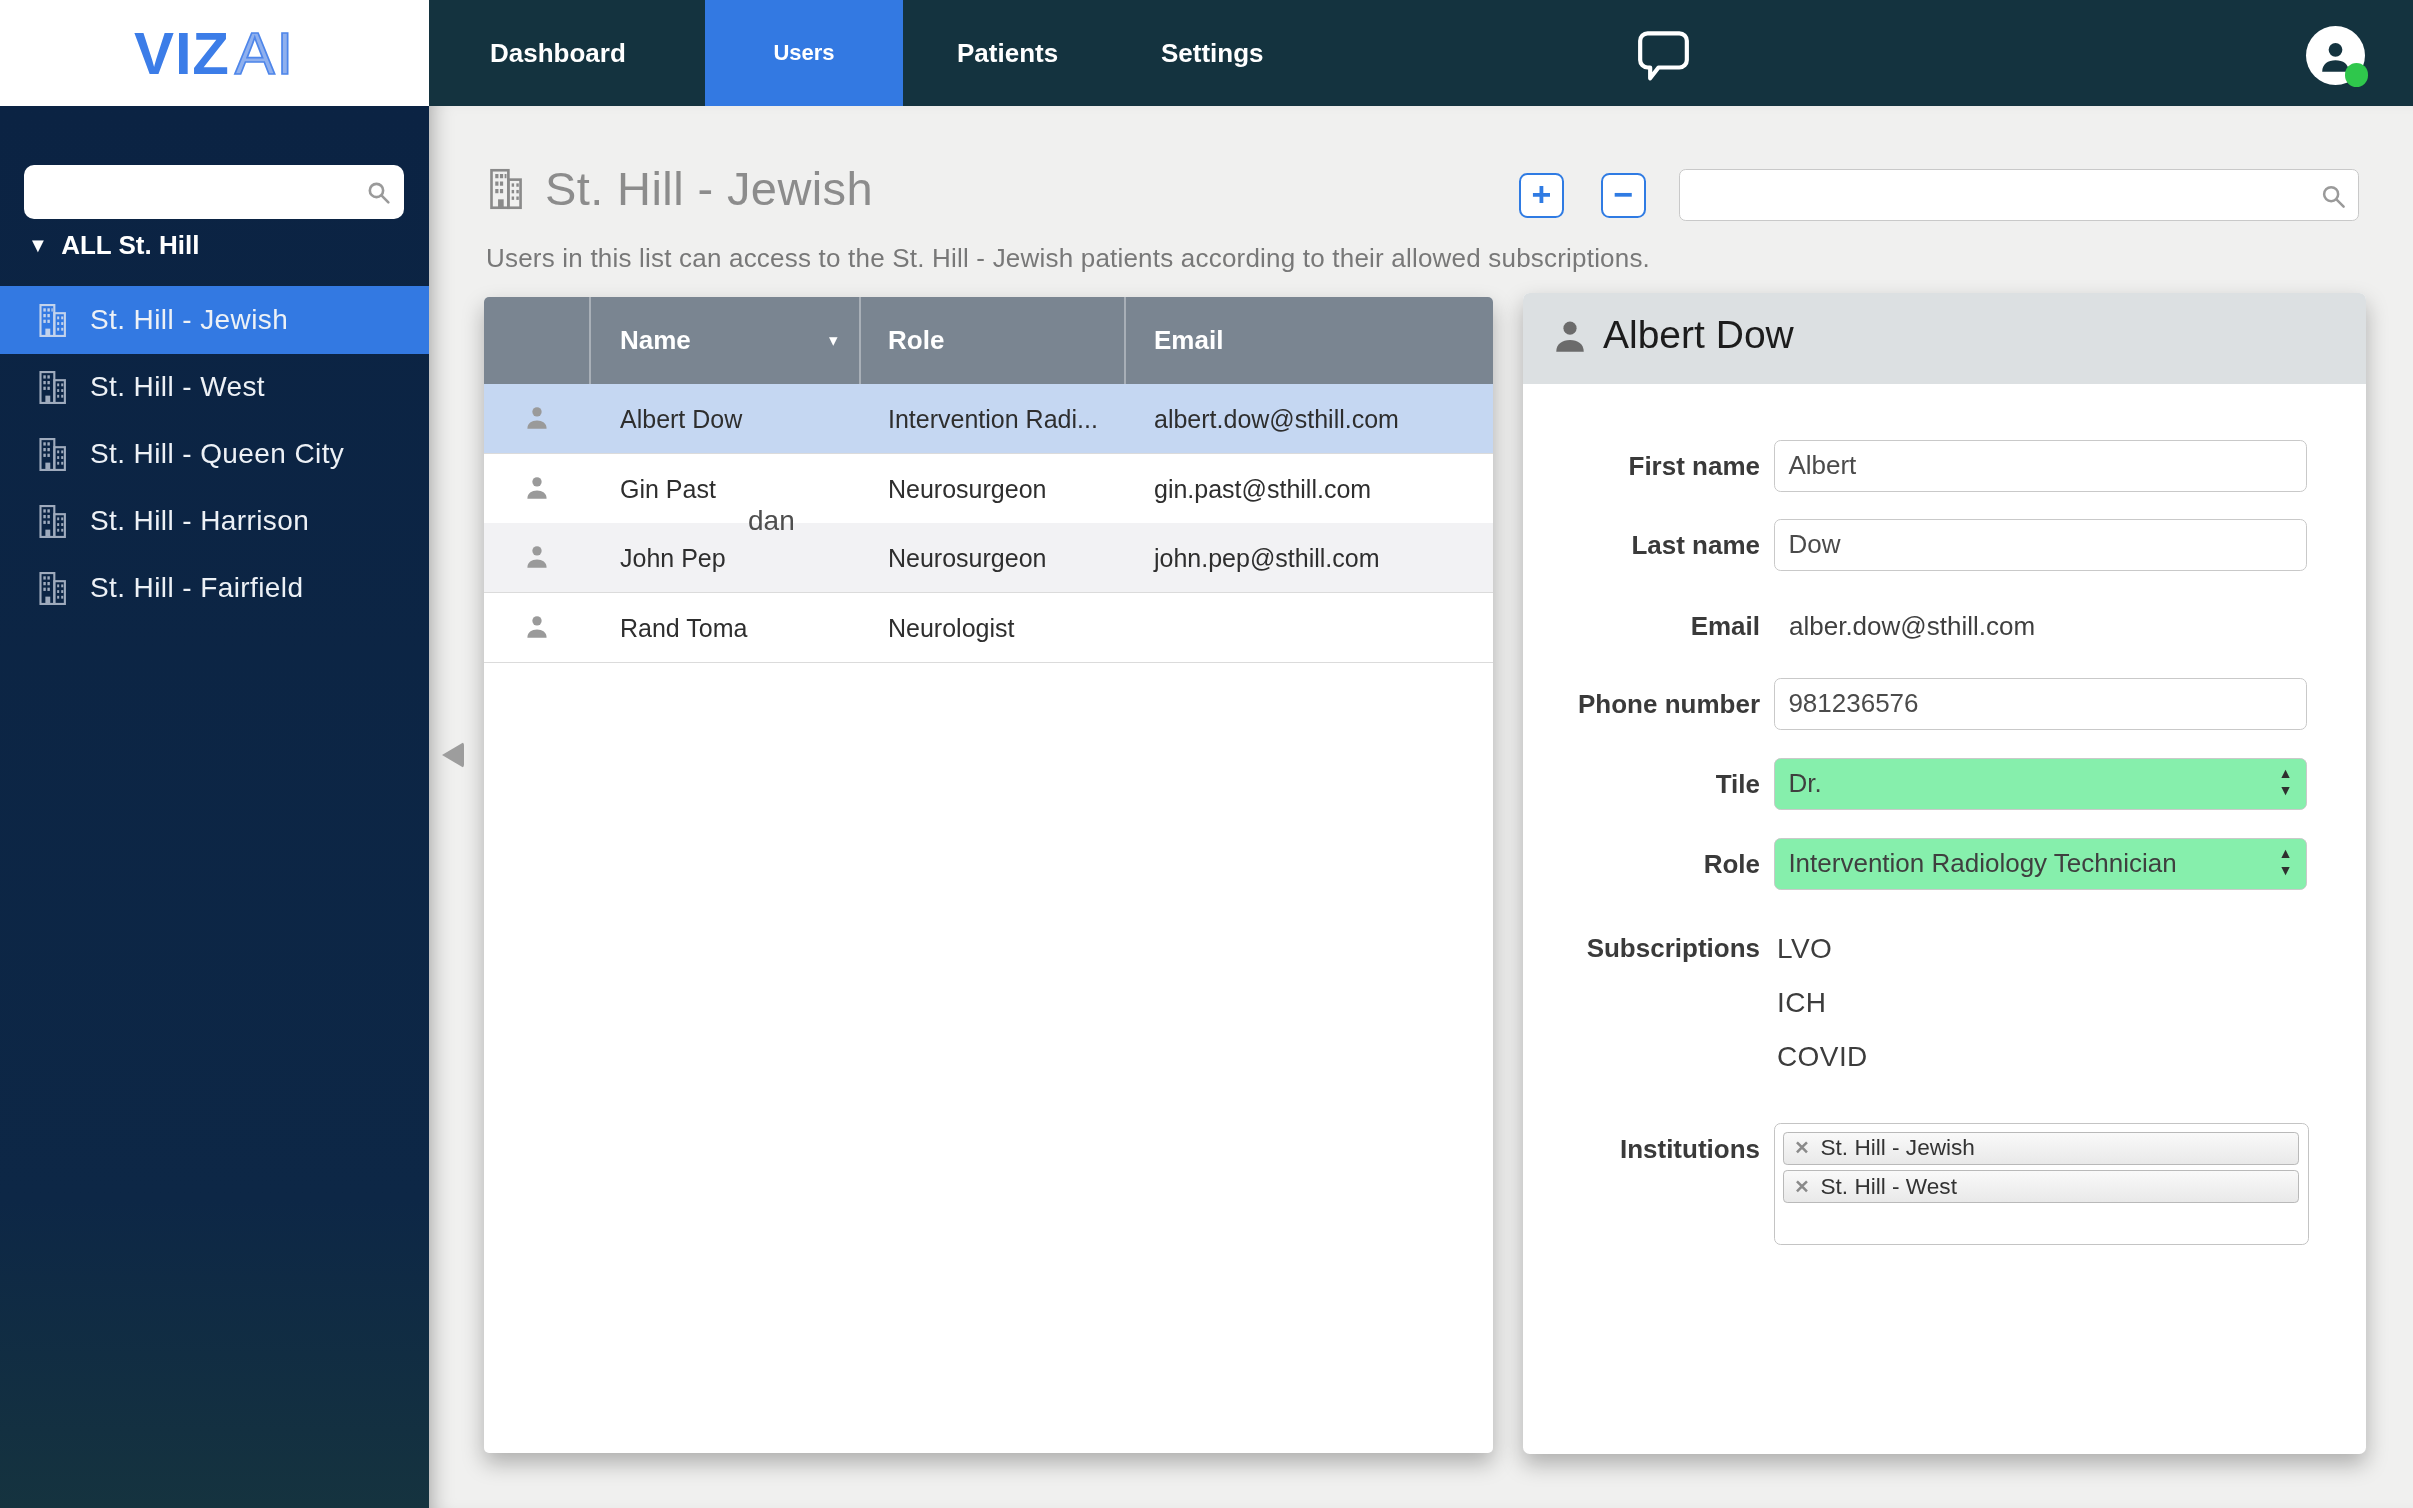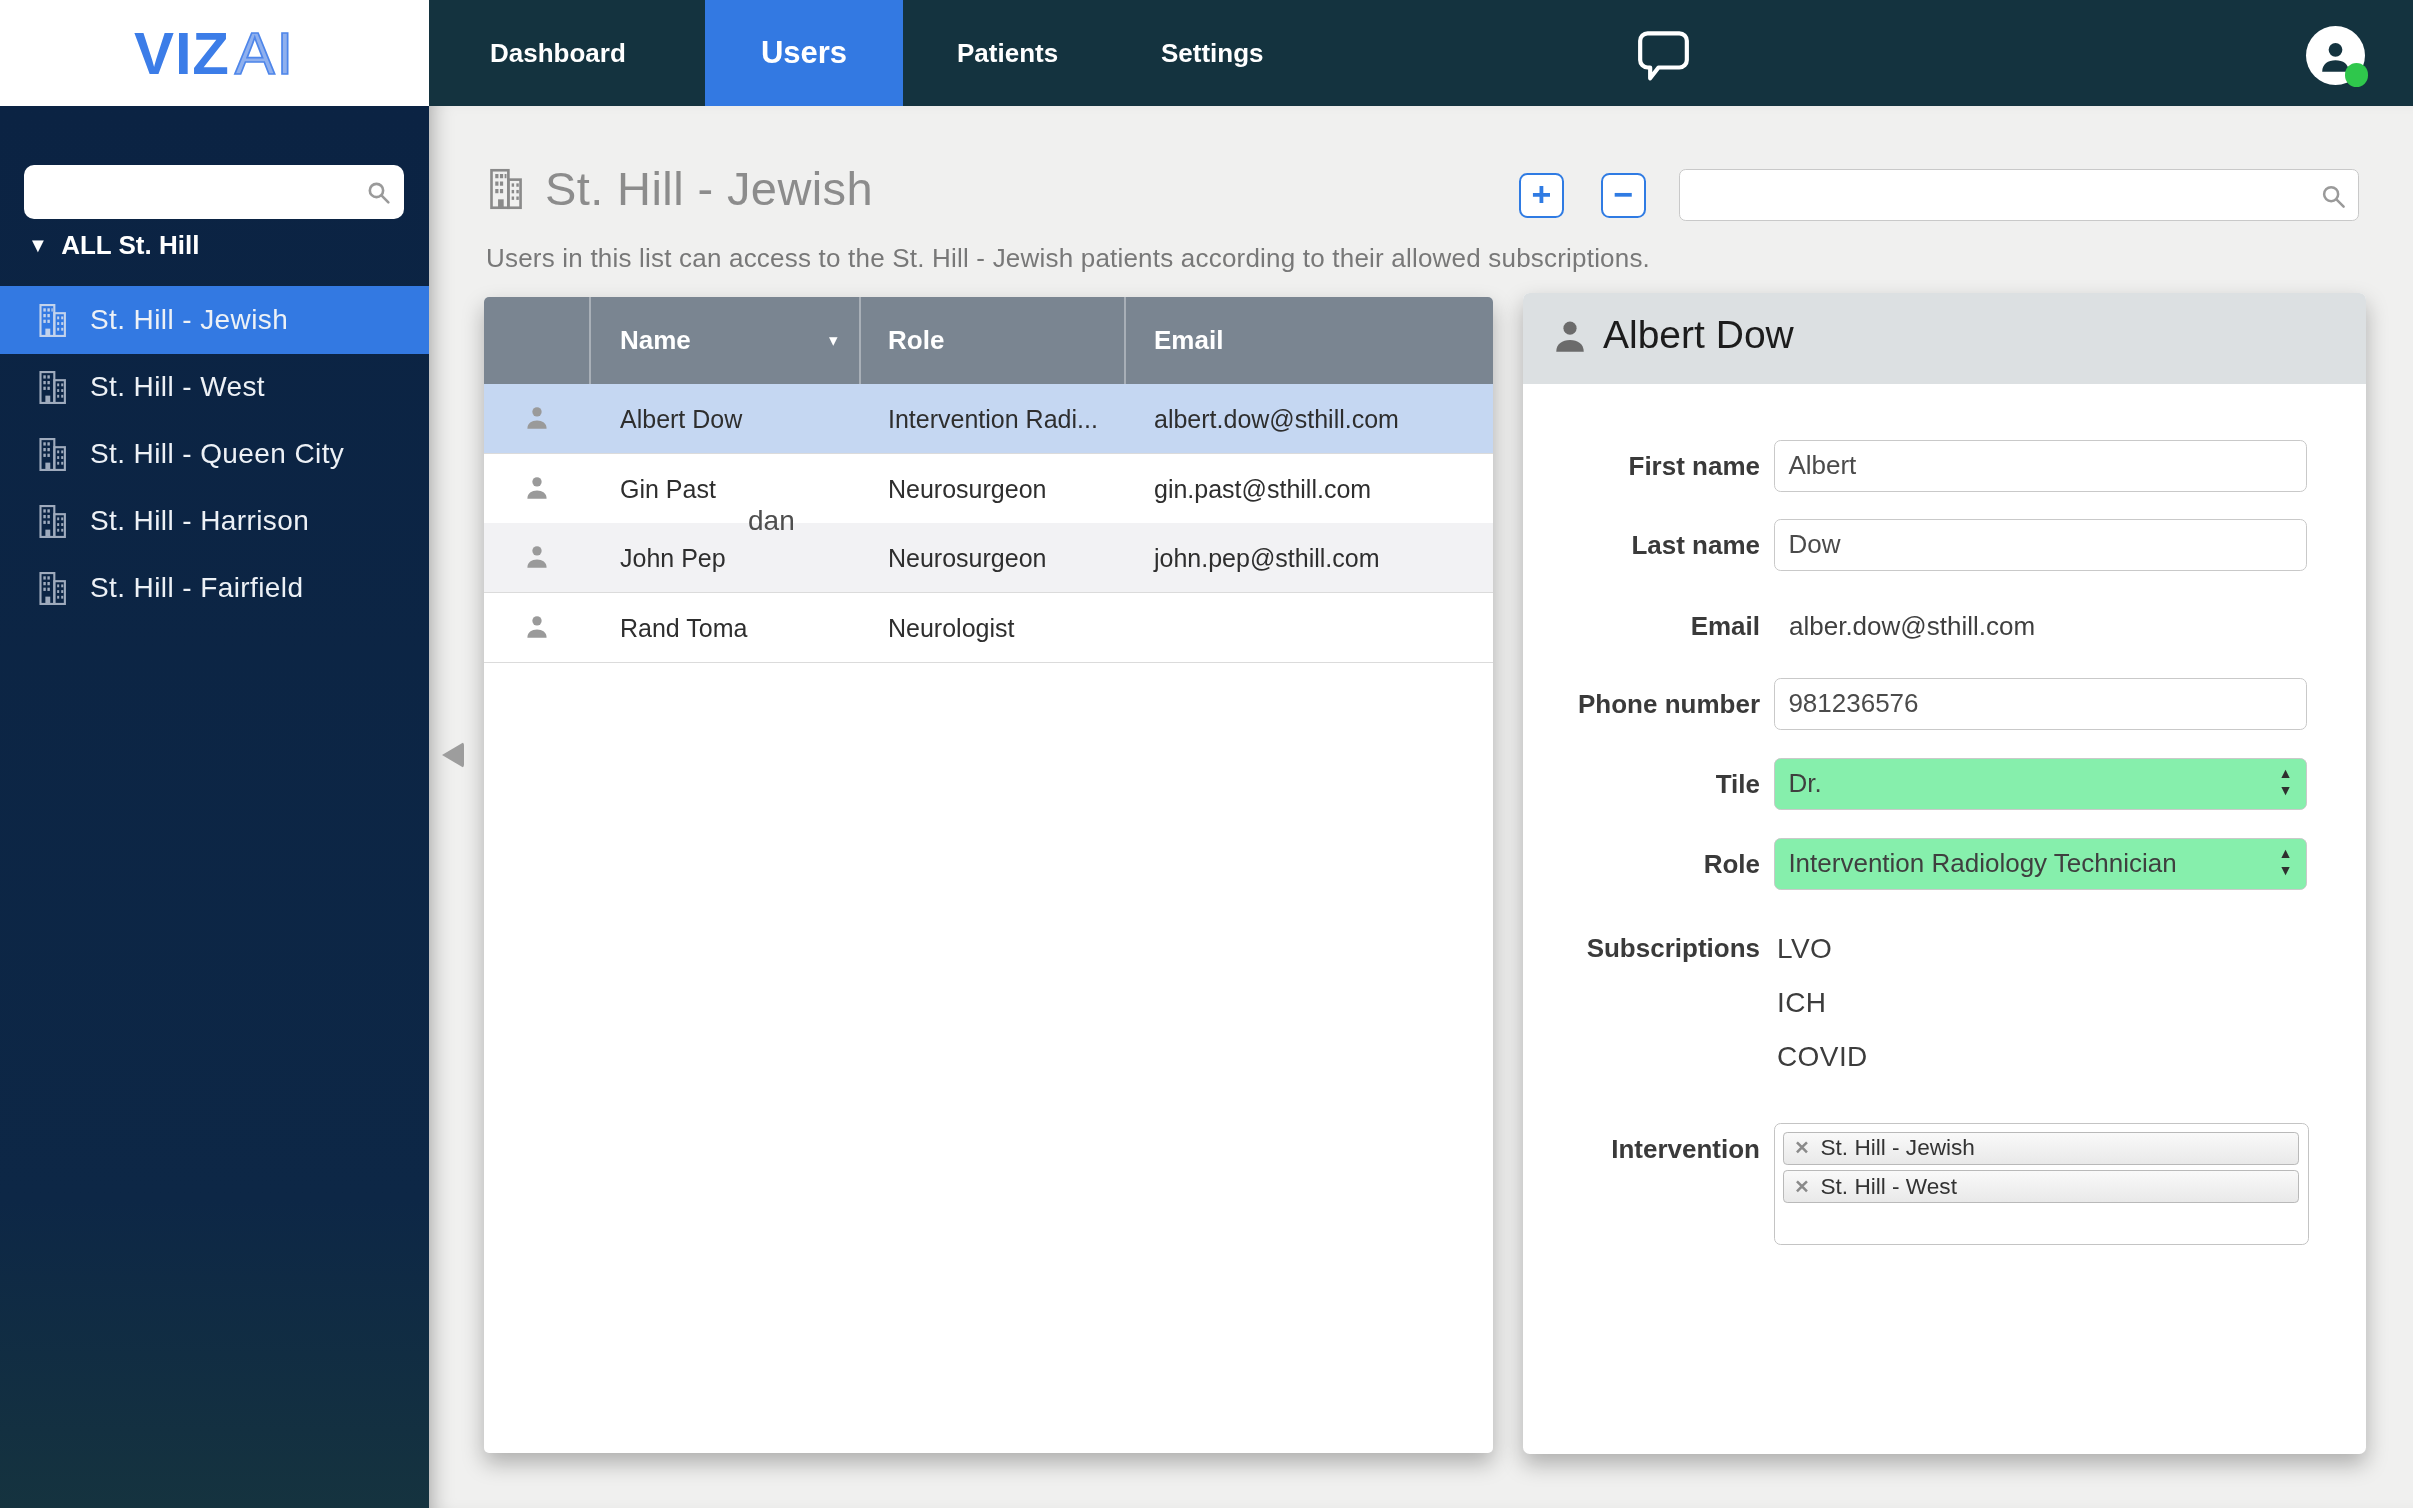--- a/index.html
+++ b/index.html
@@ -5,21 +5,21 @@
   * { margin:0; padding:0; box-sizing:border-box; }
   html,body { width:2413px; height:1508px; overflow:hidden; }
   body { font-family:"Liberation Sans", sans-serif; background:#F0F0EF; position:relative; }
 
   
   .topbar { position:absolute; left:0; top:0; width:2413px; height:106px; background:#14333F; }
   .logo-block { position:absolute; left:0; top:0; width:429px; height:106px; background:#FFFFFF; display:flex; align-items:center; justify-content:center; }
   .logo-viz { font-size:60px; font-weight:800; color:#3C7DE8; letter-spacing:0.8px; font-style:normal; }
   .logo-ai  { font-size:60px; font-weight:400; color:#8FB0EE; -webkit-text-stroke:1.7px #4E86EA; letter-spacing:1.7px; margin-left:5px; }
   .nav-item { position:absolute; top:0; height:106px; line-height:106px; color:#FFFFFF; font-size:26px; font-weight:700; cursor:pointer; }
-  .nav-tab-active { position:absolute; top:0; left:705px; width:198px; height:106px; background:#3379E2; color:#fff; font-size:31px; font-weight:700; display:flex; align-items:center; justify-content:center; }
+  .nav-tab-active { position:absolute; top:0; left:705px; width:198px; height:106px; background:#3379E2; color:#fff; font-size:22px; font-weight:700; display:flex; align-items:center; justify-content:center; }
   .chat-icon { position:absolute; left:1636px; top:28.5px; width:55px; height:52px; }
   .avatar { position:absolute; left:2306px; top:26px; width:59px; height:59px; background:#fff; border-radius:50%; }
   .avatar svg { position:absolute; left:5.9px; top:6.7px; }
   .avatar .dot { position:absolute; right:-3.4px; bottom:-1.7px; width:23.5px; height:23.5px; border-radius:50%; background:#2FC74C; }
 
   
   .sidebar { position:absolute; left:0; top:106px; width:429px; height:1402px; background:linear-gradient(180deg,#0B2343 0%, #0D2746 78%, #15333F 100%); }
   .side-search { position:absolute; left:24px; top:59px; width:380px; height:54px; background:#fff; border-radius:10px; }
   .side-search input { position:absolute; left:15px; top:0; width:318px; height:54px; border:none; outline:none; font-size:23.5px; color:#333; background:transparent; }
   .side-search .mag { position:absolute; right:11.7px; top:13.4px; color:#9A9A9A; }
@@ -372,21 +372,21 @@
         <span>▲</span>
         <span>▼</span>
       </span>
   </div>
 
   <div class="f-label" style="top:629px;">Subscriptions</div>
   <div class="sub-item" style="top:629px;">LVO</div>
   <div class="sub-item" style="top:683px;">ICH</div>
   <div class="sub-item" style="top:737px;">COVID</div>
 
-  <div class="f-label" style="top:830px;">Intervention</div>
+  <div class="f-label" style="top:830px;">Institutions</div>
   <div class="inst-box">
     <div class="inst-tag" style="top:7.5px;">
       <span class="x">✕</span>
       <span class="t">St. Hill - Jewish</span>
     </div>
     <div class="inst-tag" style="top:46px;">
       <span class="x">✕</span>
       <span class="t">St. Hill - West</span>
     </div>
   </div>

